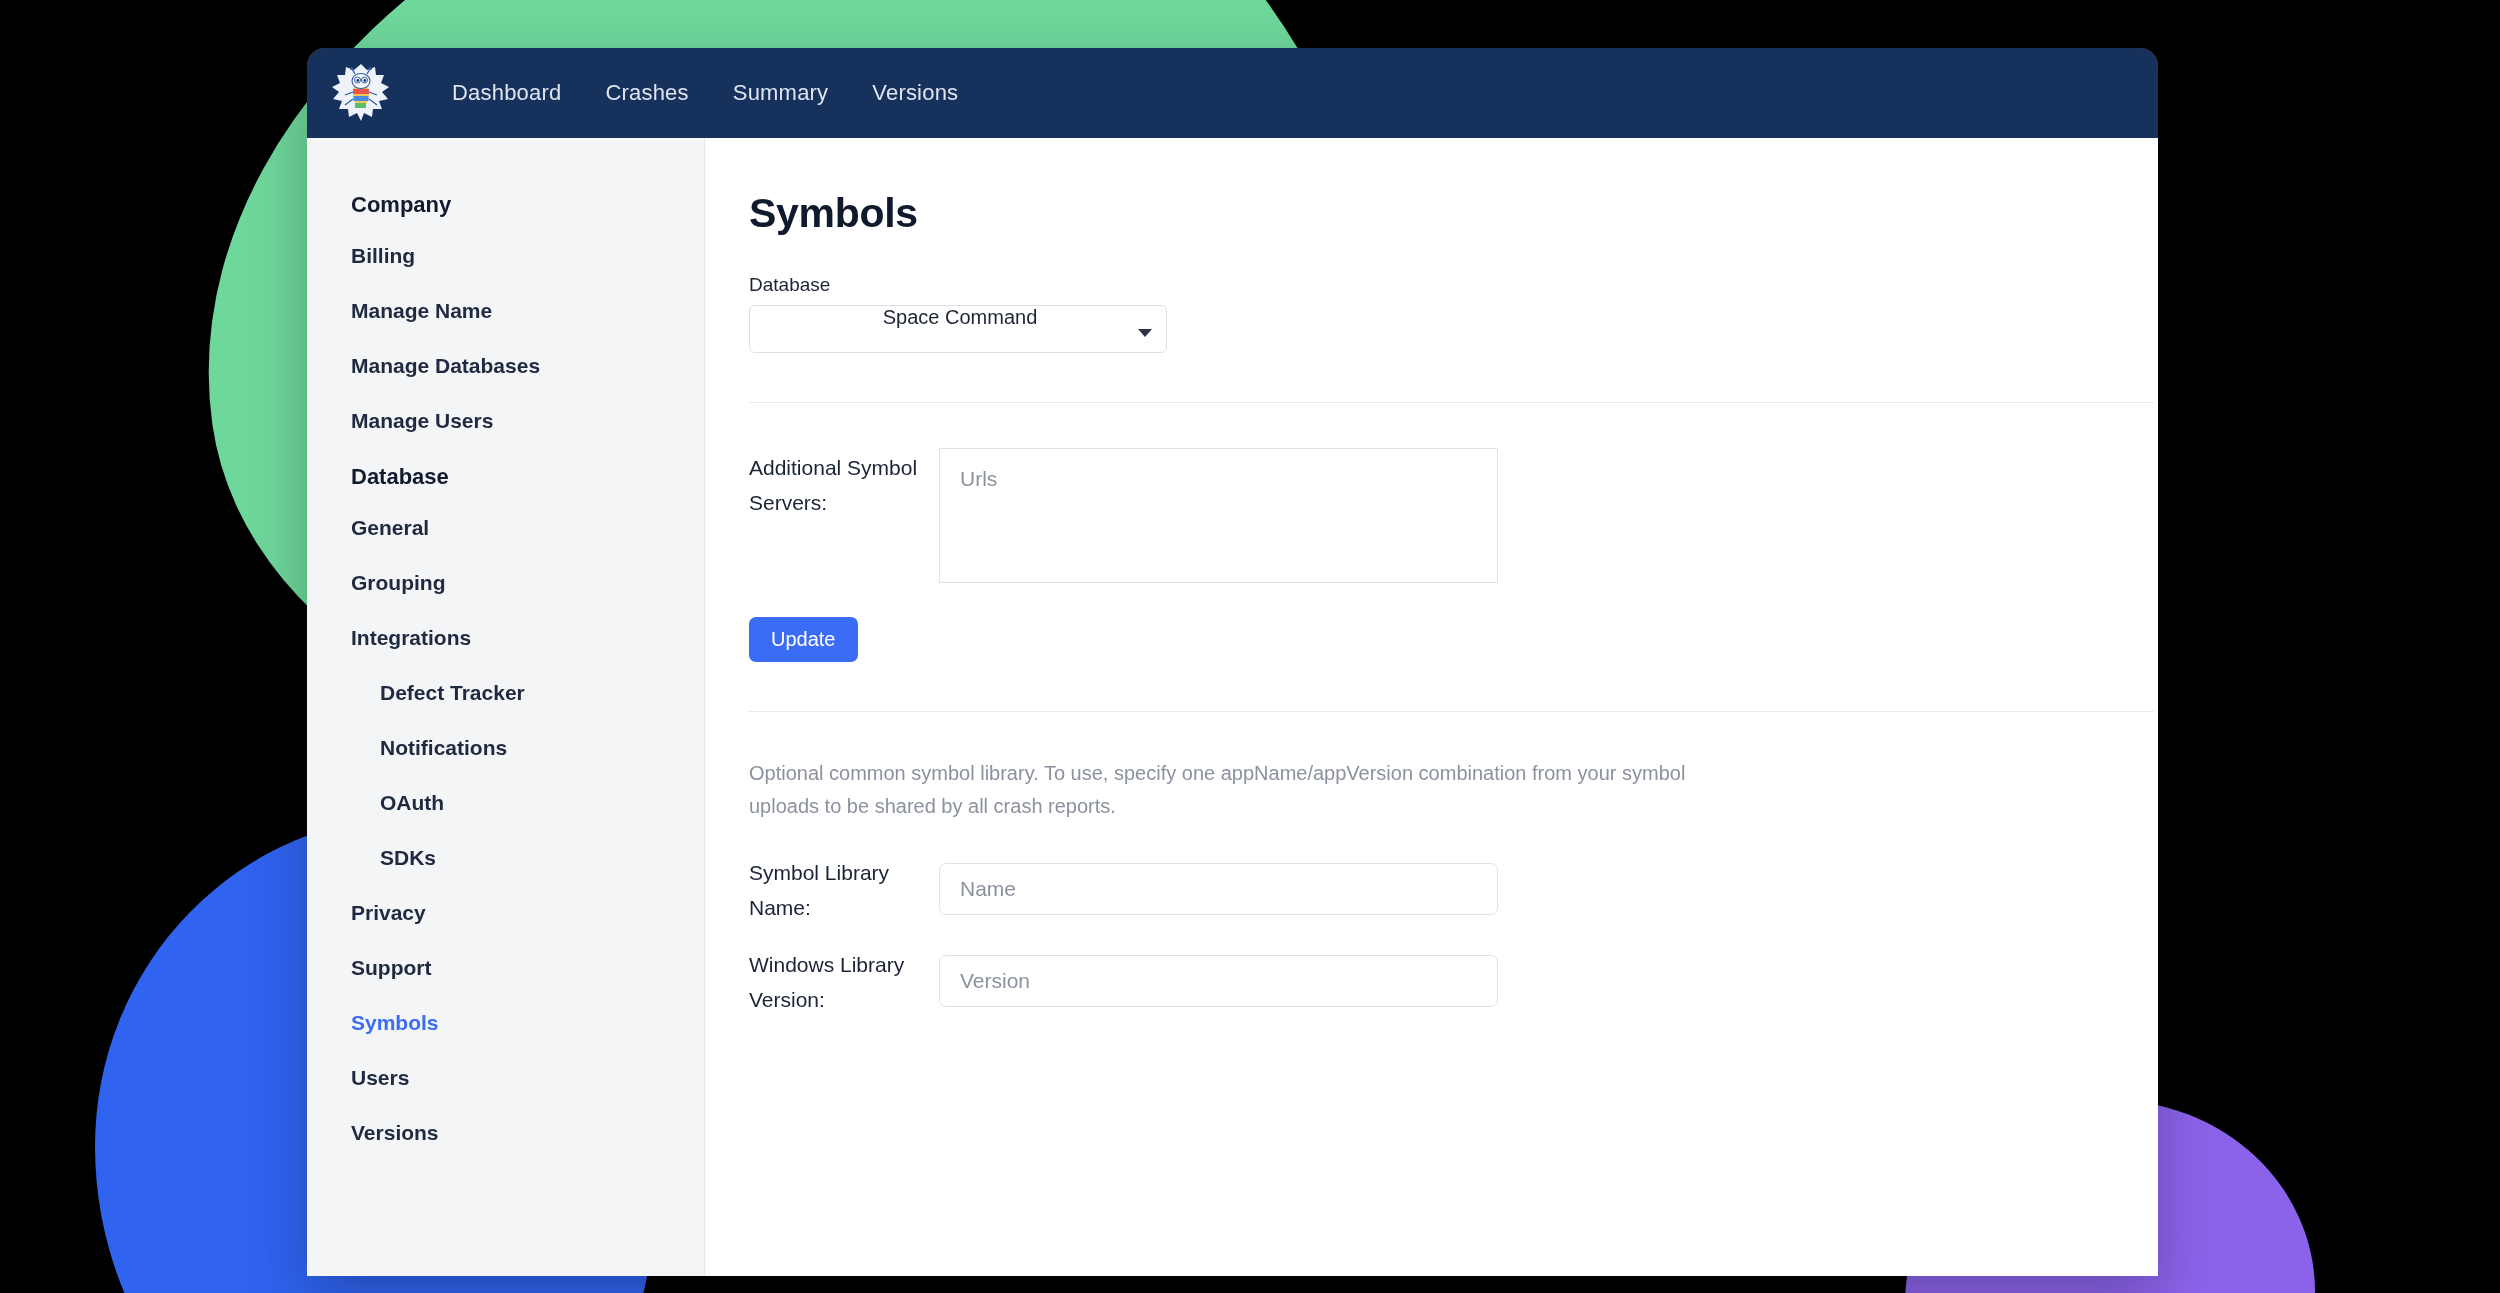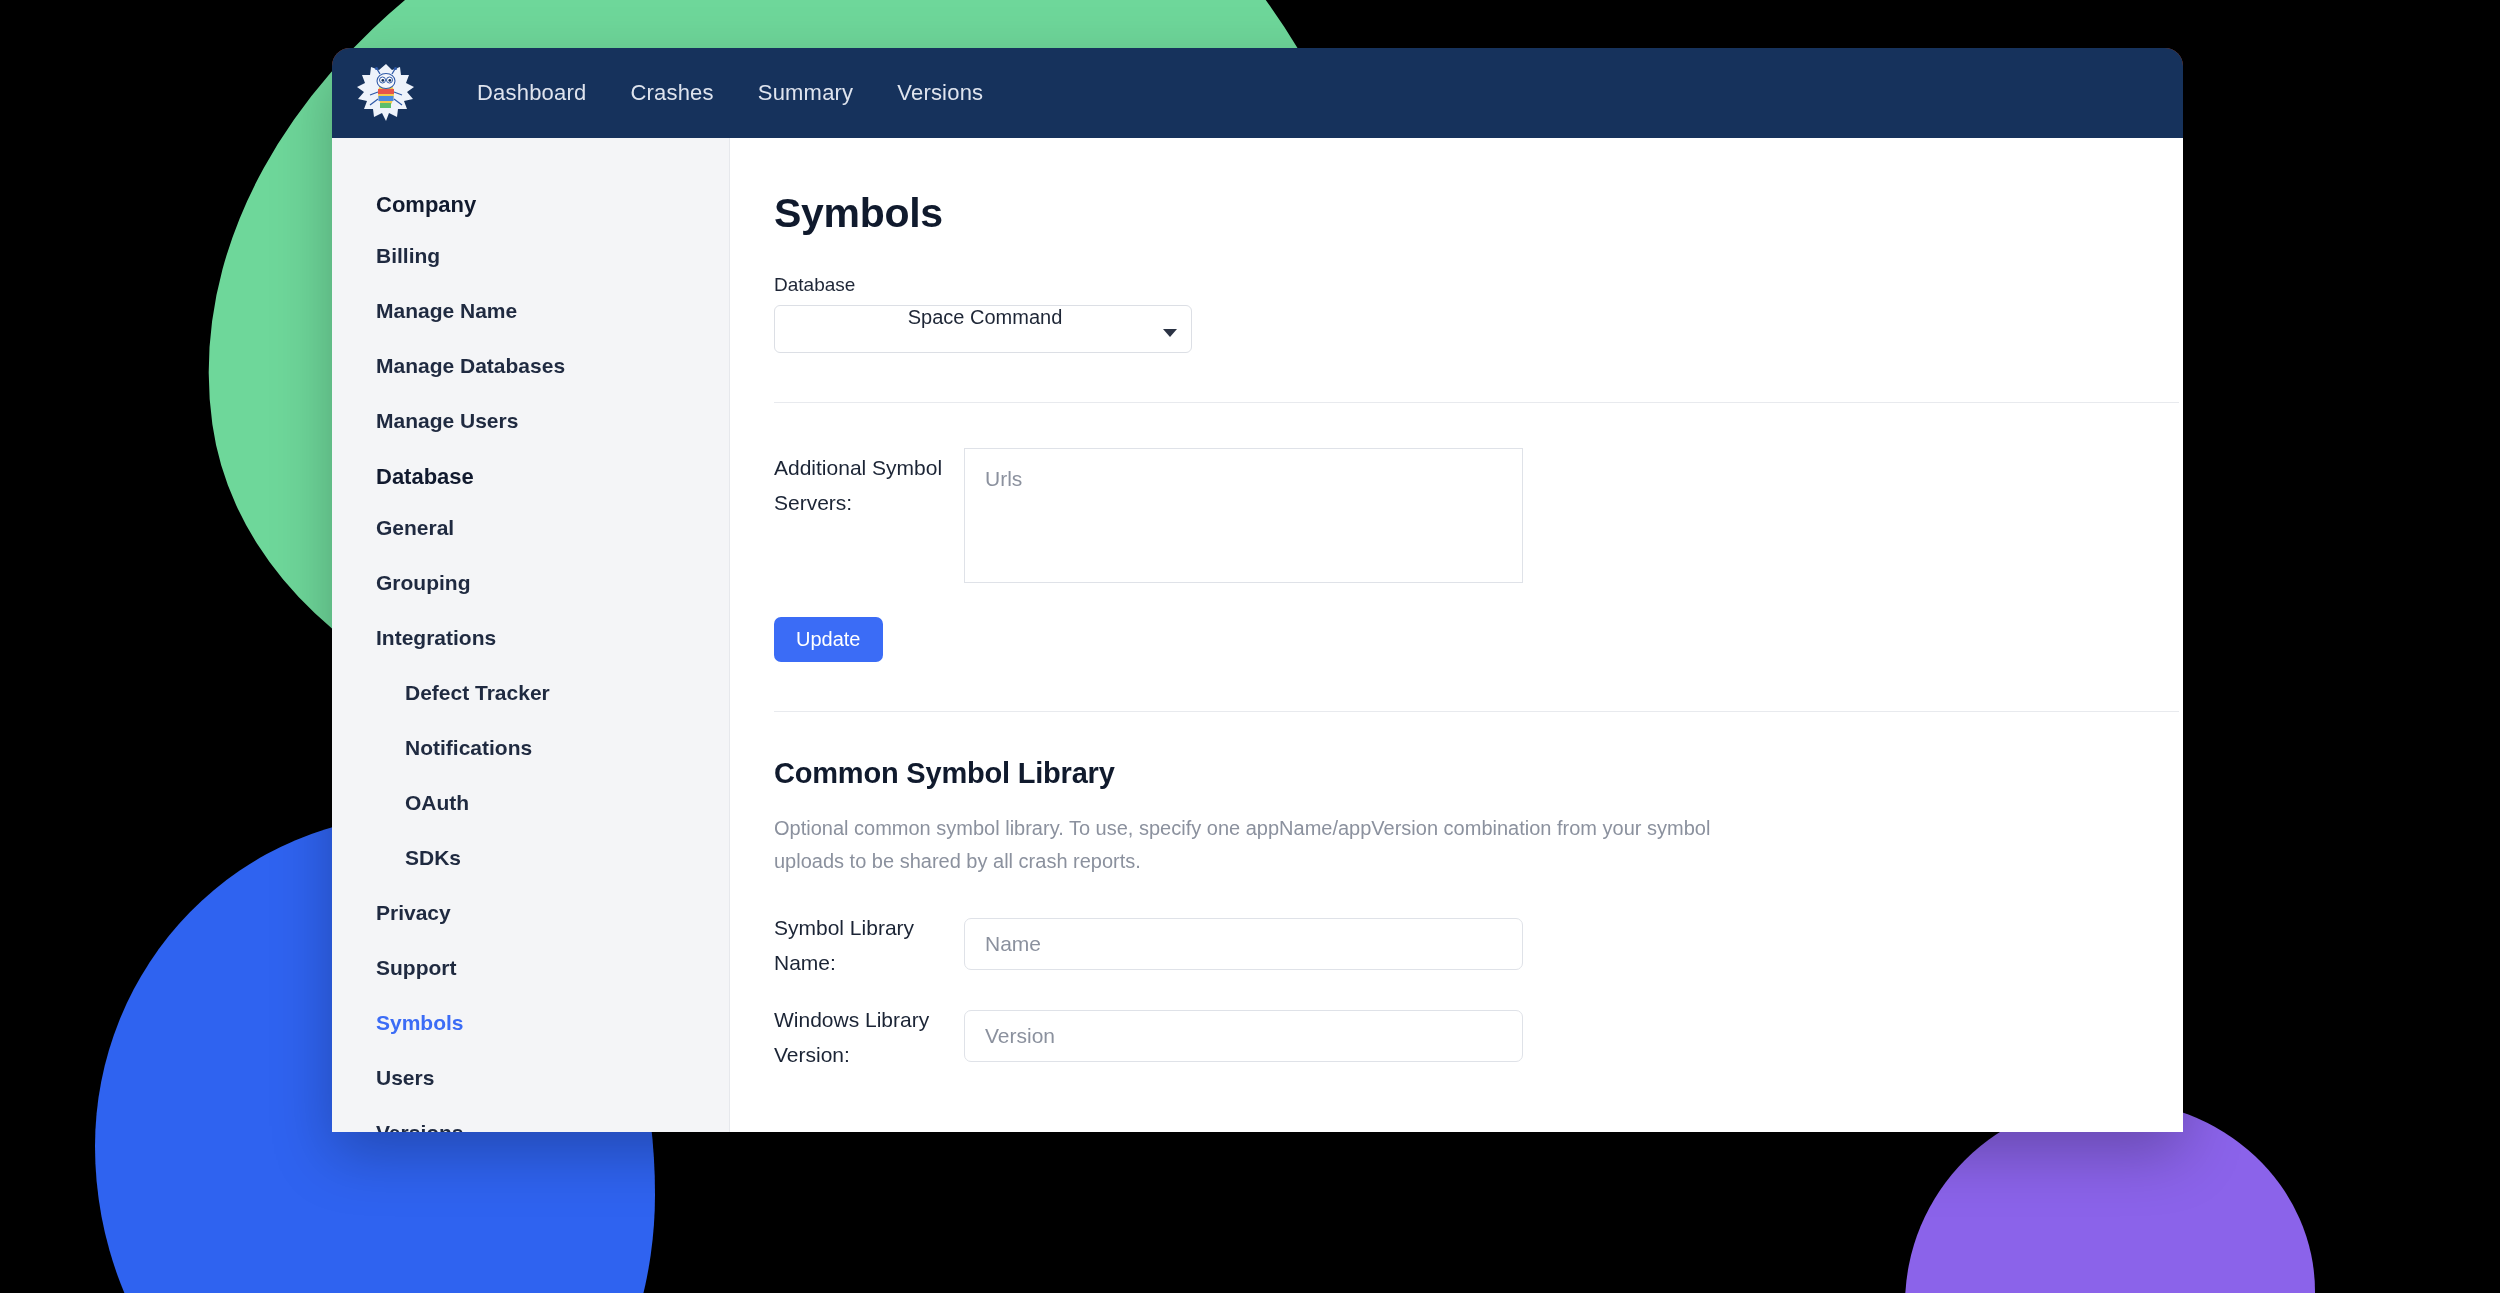--- a/index.html
+++ b/index.html
@@ -50,26 +50,25 @@
     background: #8b63ea;
     border-radius: 50% 50% 48% 52% / 62% 58% 42% 38%;
   }
 
   
   #window {
     position: absolute;
     left: 307px;
     top: 48px;
     width: 1851px;
-    height: 1084px;
+    height: 1228px;
     border-radius: 18px 18px 0 0;
     overflow: hidden;
     background: #c2410c;
     box-shadow: 0 22px 60px rgba(0,0,0,0.25);
-    margin-left: 25px;
   }
 
   
   #navbar {
     height: 90px;
     background: #16325c;
     display: flex;
     align-items: center;
     padding-left: 23px;
     gap: 0;
@@ -341,21 +340,20 @@
             <div class="form-label">Additional Symbol Servers:</div>
             <div class="textarea-box">Urls</div>
           </div>
 
           <button class="btn-primary mt-update">Update</button>
         </section>
 
         <div class="divider"></div>
 
         <section class="section">
-          <h2 class="section-title">Common Symbol Library</h2>
           <p class="section-desc">Optional common symbol library. To use, specify one appName/appVersion combination from your symbol uploads to be shared by all crash reports.</p>
 
           <div class="form-row center">
             <div class="form-label">Symbol Library Name:</div>
             <div class="input-box">Name</div>
           </div>
 
           <div class="form-row center gap-row">
             <div class="form-label">Windows Library Version:</div>
             <div class="input-box">Version</div>

